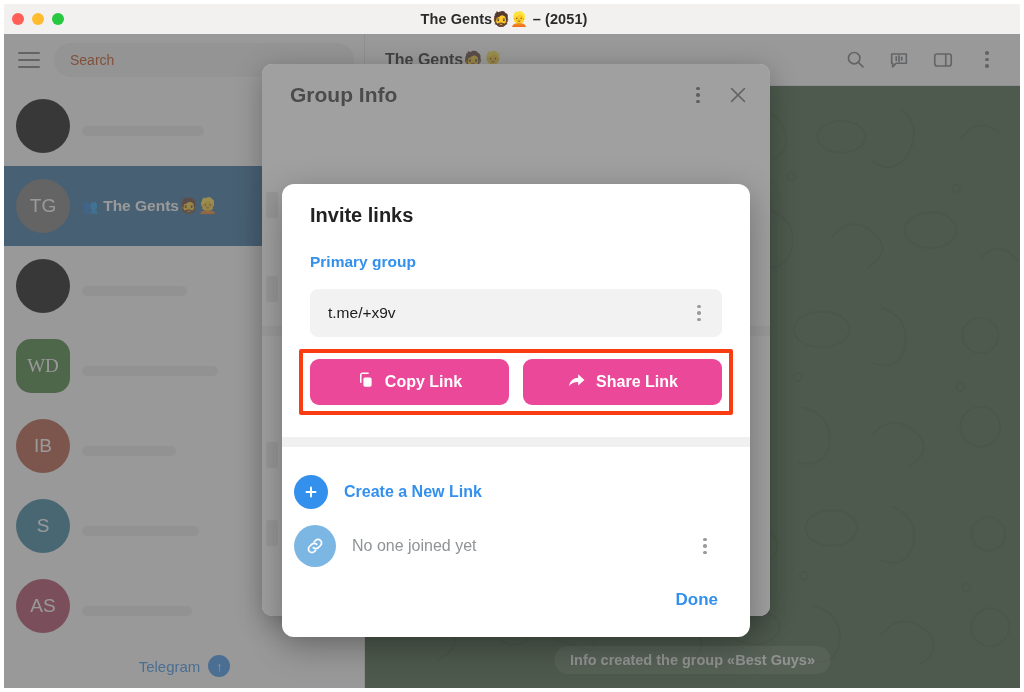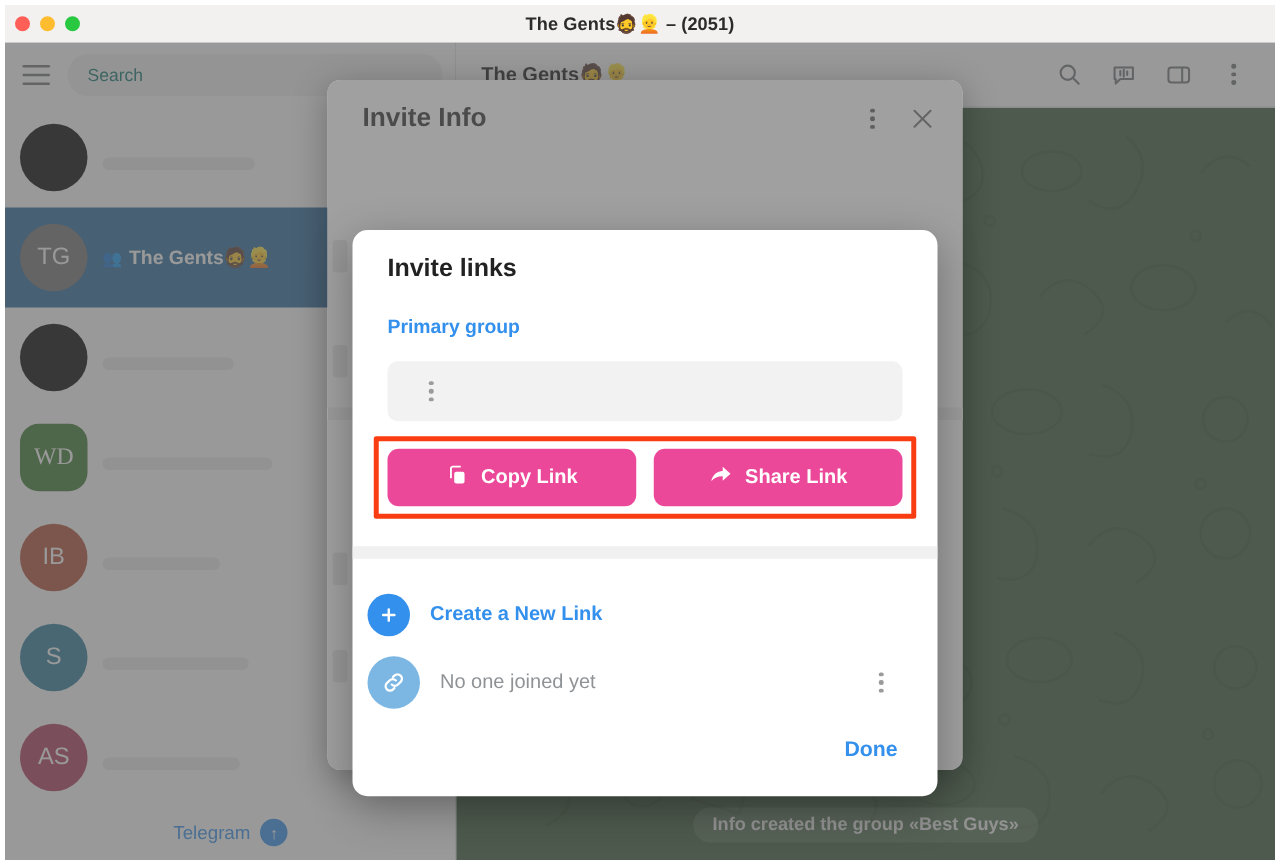--- a/index.html
+++ b/index.html
@@ -69,21 +69,21 @@
   .sb-top {
     height: 52px; display: flex; align-items: center;
     padding: 0 10px 0 14px; gap: 14px;
   }
   .hamburger { width: 22px; height: 16px; display: flex; flex-direction: column;
                justify-content: space-between; cursor: pointer; }
   .hamburger i { display: block; height: 2px; background: #707579; border-radius: 1px; }
   .searchbox {
     flex: 1; height: 34px; border-radius: 18px; background: #f1f1f1;
     display: flex; align-items: center; padding: 0 16px;
-    font-size: 14px; color: #0f766e;
+    font-size: 14px; color: #c2410c;
   }
   .chat-list { position: relative; }
   .chat-row {
     height: 80px; display: flex; align-items: center; padding: 0 12px;
     gap: 12px; position: relative;
   }
   .chat-row.active { background: #2b6a9b; }
   .avatar {
     width: 54px; height: 54px; border-radius: 50%;
     display: flex; align-items: center; justify-content: center;
@@ -468,21 +468,21 @@
                 <circle cx="606" cy="512" r="4"></circle>
             </g>
           </svg>
           <div class="service-msg">Info created the group «Best Guys»</div>
         </div>
       </div>
     </div>
 
     <div class="group-info">
       <div class="gi-head">
-        <div class="gi-title">Invite Info</div>
+        <div class="gi-title">Group Info</div>
         <div class="gi-icon">
           <div class="kebab">
             <b style="background:#5e5e5e"></b>
               <b style="background:#5e5e5e"></b>
               <b style="background:#5e5e5e"></b>
           </div>
         </div>
         <div class="gi-icon">
           <svg width="22" height="22" viewBox="0 0 24 24" stroke="currentColor" stroke-width="1.8" stroke-linecap="round">
             <line x1="5" y1="5" x2="19" y2="19"></line>
@@ -501,20 +501,21 @@
 
     <div class="dim" style="top:30px"></div>
     <div class="dim2"></div>
 
     <div class="invite">
       <div class="iv-pad">
         <div class="iv-title">Invite links</div>
         <div class="iv-section">Primary group</div>
 
         <div class="link-row">
+          <div class="link-text">t.me/+x9v</div>
           <div class="kebab">
             <b></b>
               <b></b>
               <b></b>
           </div>
         </div>
       </div>
 
       <div class="btn-wrap">
         <div class="redbox"></div>

